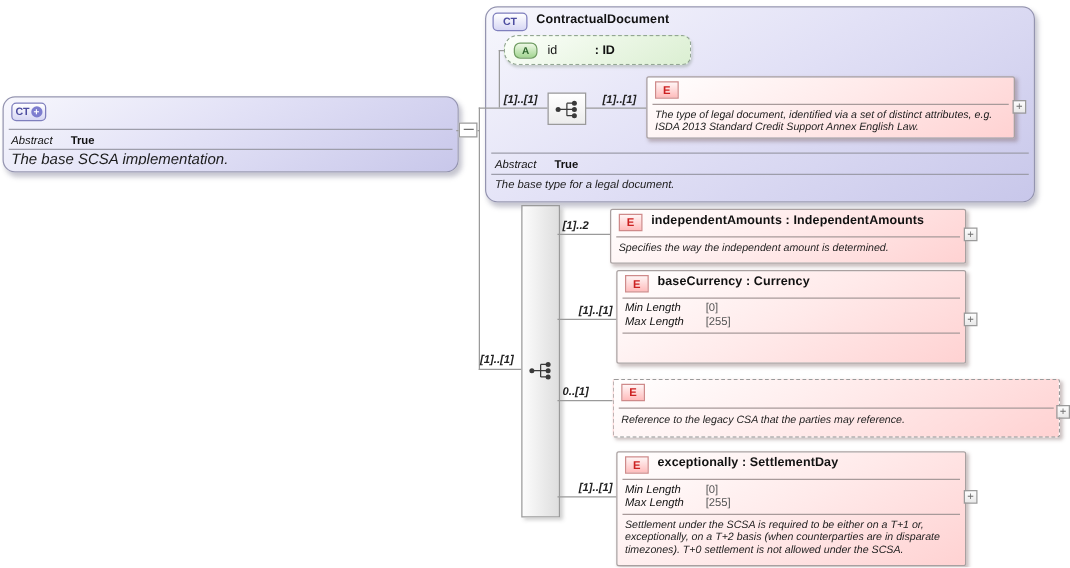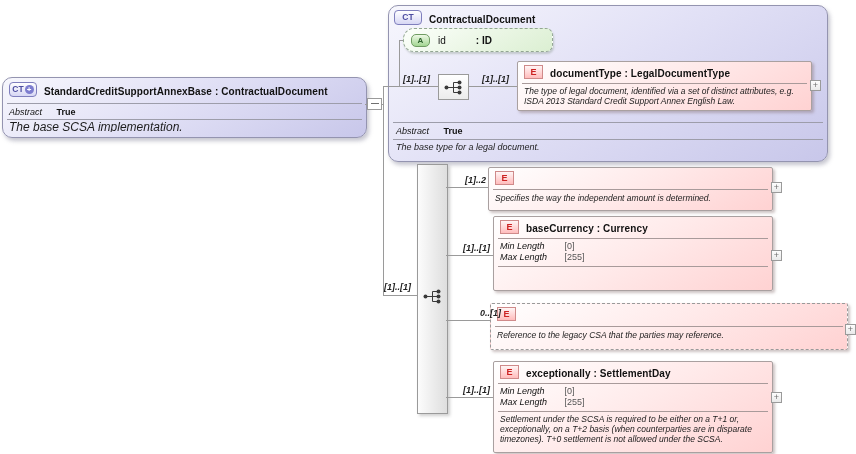--- a/index.html
+++ b/index.html
@@ -7,21 +7,21 @@
           font-family:"Liberation Sans","DejaVu Sans",sans-serif;color:#111;}
 
   
   .ln{position:absolute;background:#9a9a9a;z-index:3;}
   .ln.h{height:1px;} .ln.v{width:1px;}
 
   
   .ct-box{position:absolute;z-index:2;border:1px solid #9494b0;border-radius:10px;
           background:linear-gradient(150deg,#f7f7fd 0%,#e2e1f6 45%,#c8c7ea 100%);
           box-shadow:2px 3px 4px rgba(110,110,135,.40);}
-  .title-row{position:absolute;left:0;right:0;display:flex;align-items:flex-end;gap:7px;padding-left:6px;}
+  .title-row{position:absolute;left:0;right:0;display:flex;align-items:flex-start;gap:7px;padding-left:6px;}
   .title{font-size:10px;font-weight:bold;letter-spacing:.1px;white-space:nowrap;}
 
   .ct-icon{display:inline-flex;align-items:center;justify-content:center;gap:1px;
            min-width:22px;height:13px;padding:0 2px;border:1px solid #7f7fbd;border-radius:4px;
            background:linear-gradient(#ffffff,#d7d7f4);color:#4d4da0;
            font-size:8.5px;font-weight:bold;line-height:13px;}
   .plus-bubble{display:inline-block;width:9px;height:9px;border-radius:50%;background:#7d7dcf;
                color:#fff;font-size:8px;font-weight:bold;line-height:9px;text-align:center;}
 
   .sep{position:absolute;left:4px;right:4px;height:0;border-top:1px solid #9d9daa;}
@@ -90,21 +90,20 @@
   <div class="ln h" style="left:446px;top:255px;width:47px;"></div>
   <div class="ln h" style="left:446px;top:320px;width:44px;"></div>
   <div class="ln h" style="left:446px;top:397px;width:47px;"></div>
 
   <div class="ct-box" style="left:2px;top:77px;width:363px;height:59px;">
     <div class="title-row" style="top:4px;">
       <span class="ct-icon">
         <span>CT</span>
           <span class="plus-bubble">+</span>
       </span>
-      <span class="title">StandardCreditSupportAnnexBase : ContractualDocument</span>
     </div>
     <div class="sep" style="top:25px;"></div>
     <div class="abs-row" style="left:6px;top:29px;">
       <span class="abs-label">Abstract</span>
       <span class="abs-value" style="margin-left:12px;">True</span>
     </div>
     <div class="sep" style="top:41px;"></div>
     <div class="desc" style="left:6px;top:44px;right:4px;font-size:12px;">The base SCSA implementation.</div>
   </div>
 
@@ -146,21 +145,20 @@
       <circle cx="16.5" cy="3.5" r="2" fill="#3a3a3a"></circle>
       <circle cx="16.5" cy="8.5" r="2" fill="#3a3a3a"></circle>
       <circle cx="16.5" cy="13.5" r="2" fill="#3a3a3a"></circle>
     </svg>
   </div>
   <div class="mult" style="left:482px;top:74px;">[1]..[1]</div>
 
   <div class="elem-box pink" style="left:517px;top:61px;width:293px;height:48px;">
     <div class="title-row" style="top:3px;">
       <span class="e-icon">E</span>
-      <span class="title">documentType : LegalDocumentType</span>
     </div>
     <div class="sep" style="top:21px;"></div>
     <div class="desc" style="left:6px;top:24px;right:5px;height:22px;">The type of legal document, identified via a set of distinct attributes, e.g. ISDA 2013 Standard Credit Support Annex English Law.</div>
   </div>
   <div class="expander" style="left:810px;top:80px;">+</div>
 
   <div class="mult" style="left:384px;top:282px;">[1]..[1]</div>
   <div class="seq-bar" style="left:417px;top:164px;width:29px;height:248px;">
     <svg width="21" height="17" viewBox="0 0 21 17" style="position:absolute;left:4px;top:123px;">
       <circle cx="3.5" cy="8.5" r="2" fill="#3a3a3a"></circle>
@@ -168,24 +166,25 @@
       <line x1="10.5" y1="3.5" x2="10.5" y2="13.5" stroke="#3a3a3a"></line>
       <line x1="10.5" y1="3.5" x2="16" y2="3.5" stroke="#3a3a3a"></line>
       <line x1="10.5" y1="8.5" x2="16" y2="8.5" stroke="#3a3a3a"></line>
       <line x1="10.5" y1="13.5" x2="16" y2="13.5" stroke="#3a3a3a"></line>
       <circle cx="16.5" cy="3.5" r="2" fill="#3a3a3a"></circle>
       <circle cx="16.5" cy="8.5" r="2" fill="#3a3a3a"></circle>
       <circle cx="16.5" cy="13.5" r="2" fill="#3a3a3a"></circle>
     </svg>
   </div>
 
-  <div class="mult" style="left:450px;top:175px;width:36px;text-align:right;">[1]..2</div>
+  <div class="mult" style="left:450px;top:175px;width:36px;text-align:left;">[1]..2</div>
   <div class="elem-box pink" style="left:488px;top:167px;width:283px;height:42px;">
     <div class="title-row" style="top:3px;">
       <span class="e-icon">E</span>
+      <span class="title">independentAmounts : IndependentAmounts</span>
     </div>
     <div class="sep" style="top:21px;"></div>
     <div class="desc" style="left:6px;top:25px;right:5px;height:12px;">Specifies the way the independent amount is determined.</div>
   </div>
   <div class="expander" style="left:771px;top:182px;">+</div>
 
   <div class="mult" style="left:448px;top:243px;width:42px;text-align:right;">[1]..[1]</div>
   <div class="elem-box pink" style="left:493px;top:216px;width:278px;height:73px;">
     <div class="title-row" style="top:3px;">
       <span class="e-icon">E</span>
@@ -197,21 +196,21 @@
       <span class="f-value">[0]</span>
     </div>
     <div class="facet" style="left:6px;top:35px;">
       <span class="f-label">Max Length</span>
       <span class="f-value">[255]</span>
     </div>
     <div class="sep" style="top:49px;"></div>
   </div>
   <div class="expander" style="left:771px;top:250px;">+</div>
 
-  <div class="mult" style="left:450px;top:308px;width:32px;text-align:right;margin-left:19px;">0..[1]</div>
+  <div class="mult" style="left:450px;top:308px;width:32px;text-align:left;">0..[1]</div>
   <div class="elem-box pink dashed" style="left:490px;top:303px;width:356px;height:45px;">
     <div class="title-row" style="top:3px;">
       <span class="e-icon">E</span>
     </div>
     <div class="sep" style="top:22px;"></div>
     <div class="desc" style="left:6px;top:26px;right:5px;height:12px;">Reference to the legacy CSA that the parties may reference.</div>
   </div>
   <div class="expander" style="left:845px;top:324px;">+</div>
 
   <div class="mult" style="left:448px;top:385px;width:42px;text-align:right;">[1]..[1]</div>

